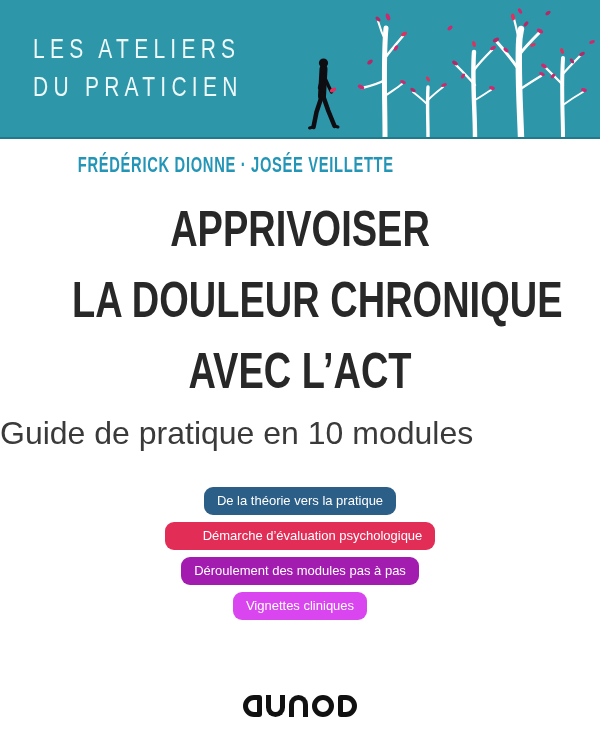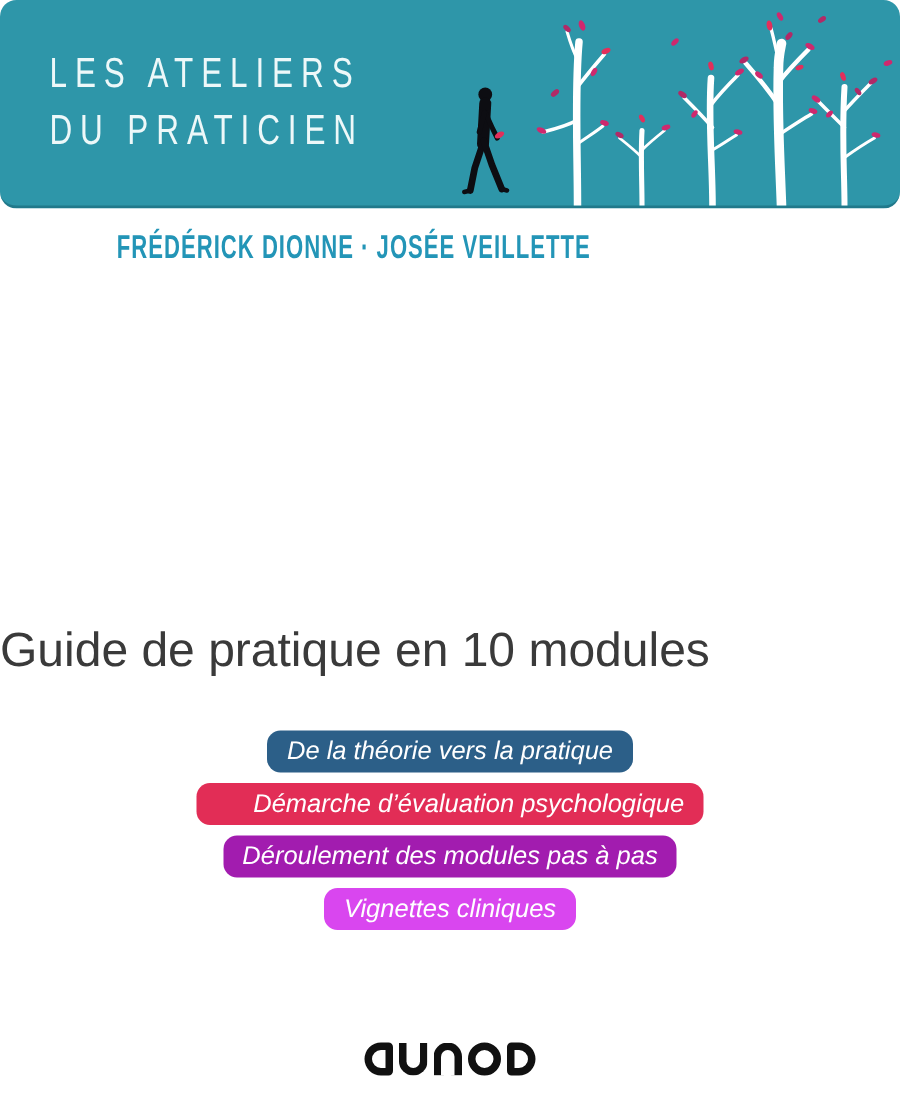--- a/index.html
+++ b/index.html
@@ -1,21 +1,21 @@
 <!DOCTYPE html>
 <html><head>
 <meta charset="utf-8">
 <style>
   html,body{margin:0;padding:0;background:#fff;}
   .cover{position:relative;width:600px;height:745px;background:#ffffff;overflow:hidden;
          font-family:"Liberation Sans", sans-serif;}
 
   
   .banner{position:absolute;top:0;left:0;width:600px;height:137px;background:#2E96A9;
-          border-bottom:2px solid rgba(10,70,82,.35);border-radius:11px;}
+          border-bottom:2px solid rgba(10,70,82,.35);}
   .banner-art{position:absolute;top:0;right:0;width:300px;height:137px;display:block;}
   .series{position:absolute;left:33px;top:30px;color:#EDF8F9;}
   .series-line{display:block;font-size:28px;font-weight:400;letter-spacing:7px;
                line-height:38px;white-space:nowrap;transform:scaleX(.75);transform-origin:left center;}
 
   
   .authors{position:absolute;top:152px;left:0;width:600px;}
   .authors span{display:inline-block;font-size:22px;font-weight:700;letter-spacing:1px;
                 color:#2395B7;white-space:nowrap;transform:scaleX(.67);}
 
@@ -26,21 +26,21 @@
          transform:scaleX(.76);transform-origin:center;}
 
   
   .subtitle{position:absolute;top:416px;left:0;width:600px;text-align:left;
             font-size:32px;line-height:34px;color:#3A3A3A;}
 
   
   .badges{position:absolute;top:487px;left:0;width:600px;display:flex;
           flex-direction:column;align-items:center;gap:7px;}
   .badge{display:inline-block;box-sizing:border-box;height:28px;line-height:22px;
-         padding:3px 13px;border-radius:9px;color:#ffffff;font-size:17px;white-space:nowrap;font-style:italic;}
+         padding:3px 13px;border-radius:9px;color:#ffffff;font-size:13px;white-space:nowrap;}
 
   
   .publisher{position:absolute;top:693px;left:0;width:600px;display:flex;
              justify-content:center;align-items:flex-end;gap:4px;height:24px;}
   .glyph{box-sizing:border-box;height:22px;border:5px solid #111;background:transparent;}
   .g-dm{width:19px;border-radius:11px 3px 3px 11px;}
   .g-u {width:19px;border-top:none;border-radius:0 0 11px 11px;}
   .g-n {width:19px;border-bottom:none;border-radius:11px 11px 0 0;}
   .g-o {width:22px;border-radius:50%;}
   .g-d {width:19px;border-radius:3px 11px 11px 3px;}
@@ -133,20 +133,25 @@
     <div class="series">
       <span class="series-line">LES ATELIERS</span>
       <span class="series-line">DU PRATICIEN</span>
     </div>
   </header>
 
   <div class="authors">
     <span>FRÉDÉRICK DIONNE · JOSÉE VEILLETTE</span>
   </div>
 
+  <h1 class="title">
+    <span class="tline">APPRIVOISER</span>
+    <span class="tline">LA DOULEUR CHRONIQUE</span>
+    <span class="tline">AVEC L’ACT</span>
+  </h1>
 
   <div class="subtitle">Guide de pratique en 10 modules</div>
 
   <div class="badges">
     <span class="badge" style="background-color: rgb(44, 95, 136);">De la théorie vers la pratique</span>
     <span class="badge" style="background-color: rgb(226, 45, 86); padding-left: 38px;">Démarche d’évaluation psychologique</span>
     <span class="badge" style="background-color: #a21caf;">Déroulement des modules pas à pas</span>
     <span class="badge" style="background-color: #d946ef;">Vignettes cliniques</span>
   </div>
 

